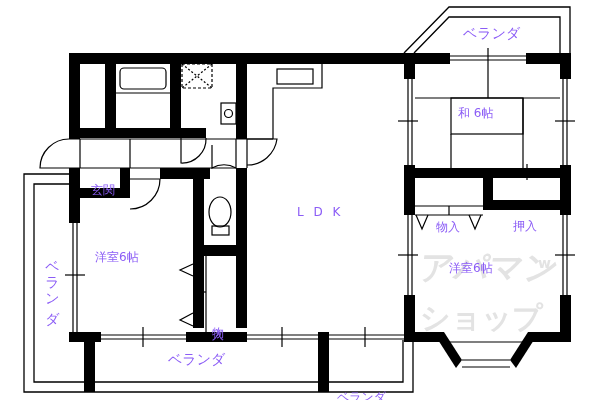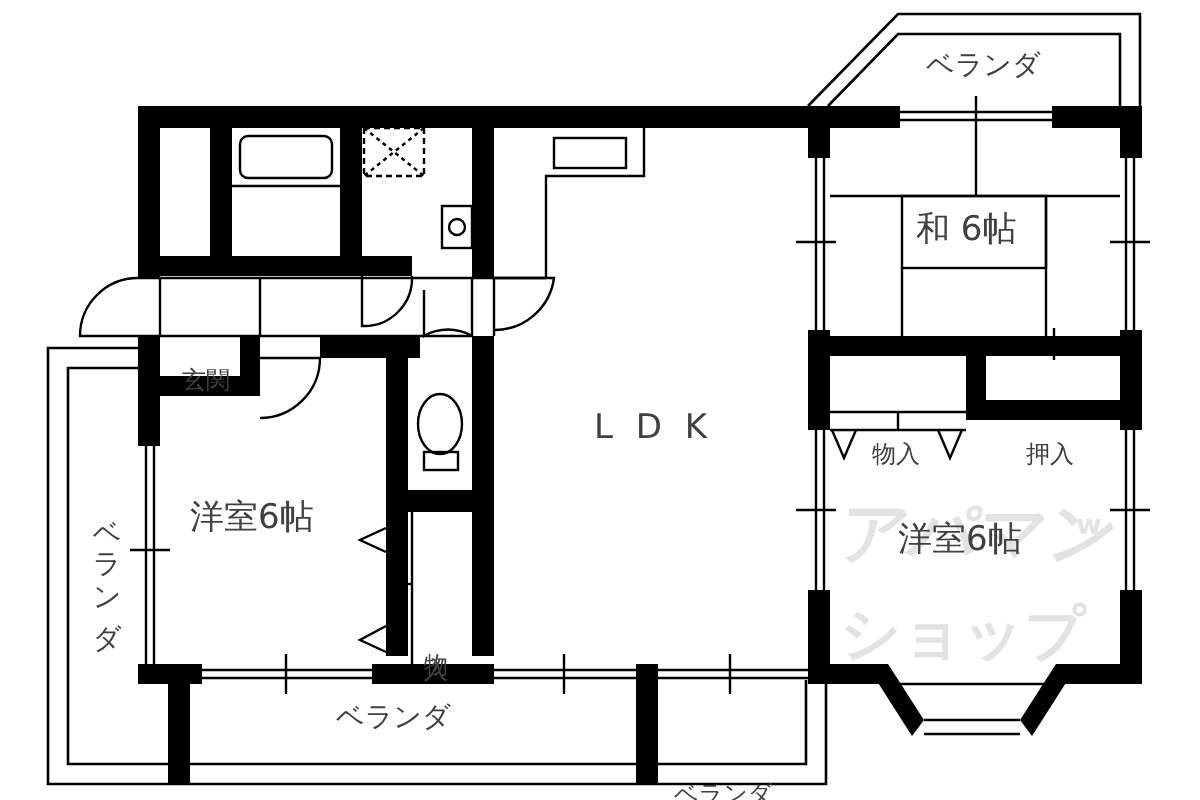--- a/index.html
+++ b/index.html
@@ -1,19 +1,19 @@
 <!DOCTYPE html>
 <html><head>
 <meta charset="utf-8">
 <style>
   html, body { margin: 0; padding: 0; background: #ffffff; }
   body { width: 600px; height: 400px; overflow: hidden; position: relative; font-family: "DejaVu Sans", sans-serif; }
   svg { position: absolute; left: 0; top: 0; }
-  .lbl { position: absolute; color: #404040; white-space: nowrap; line-height: 1; font-family: "DejaVu Sans", sans-serif; }
-  .room { font-size: 17px; }
+  .lbl { position: absolute; color: #8b5cf6; white-space: nowrap; line-height: 1; font-family: "DejaVu Sans", sans-serif; }
+  .room { font-size: 12px; }
   .small { font-size: 12px; margin-top: 36px; }
   .vert { writing-mode: vertical-rl; text-orientation: upright; letter-spacing: 1px; }
   .wm { position: absolute; color: #e3e3e3; font-weight: bold; white-space: nowrap; line-height: 1; font-family: "DejaVu Sans", sans-serif; }
 </style>
 </head>
 <body>
 
 <svg width="600" height="400" viewBox="0 0 600 400">
   <g fill="none" stroke="#000" stroke-width="1.3">
 
@@ -160,19 +160,19 @@
 <div class="wm" style="left:420px; top:303px; font-size:30px;">ショップ</div>
 <div class="wm" style="left:538px; top:256px; font-size:14px;">w</div>
 
 <div class="lbl room" style="left:297px; top:206px; letter-spacing:3px;">L D K</div>
 <div class="lbl room" style="left:458px; top:107px;">和 6帖</div>
 <div class="lbl room" style="left:95px; top:251px;">洋室6帖</div>
 <div class="lbl room" style="left:449px; top:262px;">洋室6帖</div>
 <div class="lbl small" style="left:91px; top:148px;">玄関</div>
 
 <div class="lbl small" style="left:436px; top:185px;">物入</div>
-<div class="lbl small" style="left:513px; top:185px;">押入</div>
+<div class="lbl small" style="left:513px; top:185px;font-family:Liberation Mono, monospace;">押入</div>
 <div class="lbl small vert" style="left:212px; top:281px;">物入</div>
 
 <div class="lbl room" style="left:463px; top:26px; font-size:14px;">ベランダ</div>
 <div class="lbl room vert" style="left:46px; top:250px; font-size:14px;">ベランダ</div>
 <div class="lbl room" style="left:168px; top:352px; font-size:14px;">ベランダ</div>
 <div class="lbl small" style="left:337px; top:355px;">ベランダ</div>
 
 </body></html>

